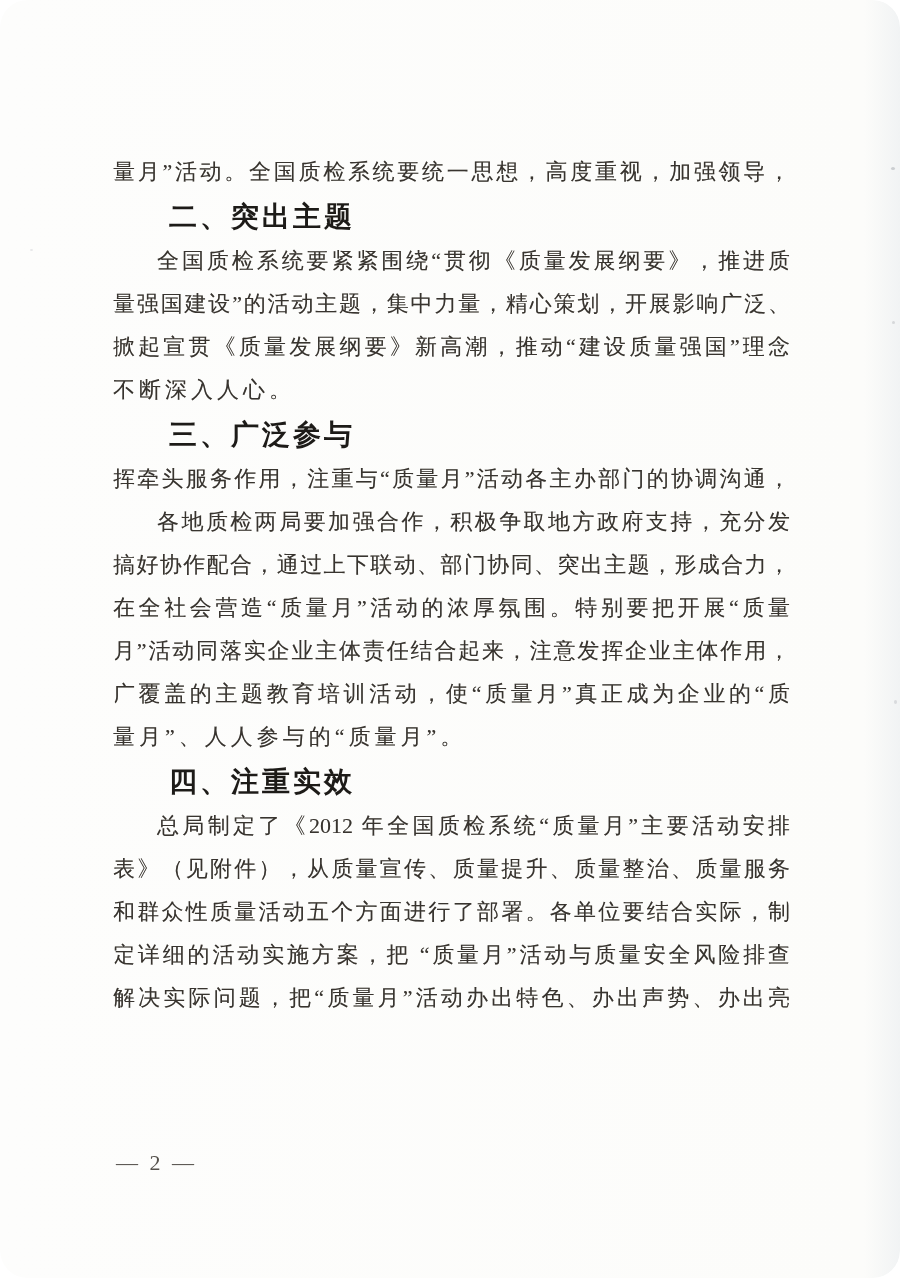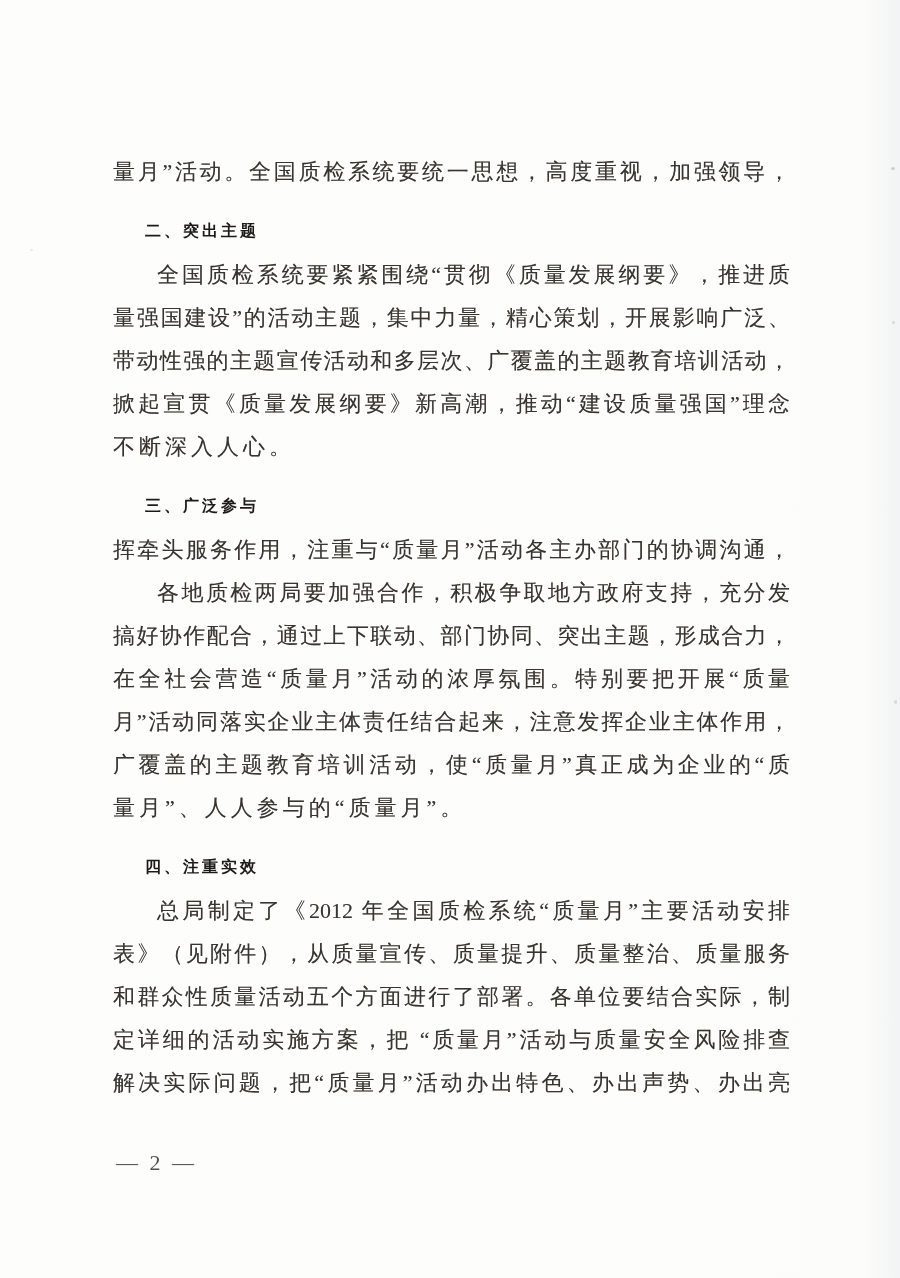--- a/index.html
+++ b/index.html
@@ -1,15 +1,15 @@
 <!DOCTYPE html>
 <html><head>
 <meta charset="utf-8">
 <style>
-  * { margin: 0; padding: 0; box-sizing: border-box; }
+  * { margin: 0; padding: 0; box-sizing: border-box; border-radius: 27px; }
   html, body { width: 900px; height: 1278px; }
   body {
     font-family: "Liberation Serif", "DejaVu Serif", serif;
     background: #ffffff;
   }
   .page {
     position: relative;
     width: 900px;
     height: 1278px;
     overflow: hidden;
@@ -34,25 +34,25 @@
     white-space: normal;
     letter-spacing: 0;
     text-align: justify;
     text-align-last: justify;
     overflow: hidden;
   }
   .line.indent { text-indent: 2em; }
   .line.heading {
     font-family: "Liberation Sans", "DejaVu Sans", sans-serif;
     font-weight: 700;
-    font-size: 16px;
+    font-size: 28px;
     color: #1d1b18;
     letter-spacing: 3px;
     text-shadow: none;
-    margin-top: 16px;
+    margin-top: 2px;
     margin-bottom: 1px;
   }
   .footer {
     position: absolute;
     left: 116px;
     top: 1150px;
     font-size: 22px;
     color: #55514c;
     letter-spacing: 3px;
   }
@@ -69,21 +69,20 @@
 </style>
 </head>
 <body>
 
 <div class="page">
   <div class="content">
       <div class="line fill">量月”活动。全国质检系统要统一思想，高度重视，加强领导，</div>
       <div class="line heading indent">二、突出主题</div>
       <div class="line fill indent">全国质检系统要紧紧围绕“贯彻《质量发展纲要》，推进质</div>
       <div class="line fill">量强国建设”的活动主题，集中力量，精心策划，开展影响广泛、</div>
-      <div class="line fill">带动性强的主题宣传活动和多层次、广覆盖的主题教育培训活动，</div>
       <div class="line fill">掀起宣贯《质量发展纲要》新高潮，推动“建设质量强国”理念</div>
       <div class="line">不断深入人心。</div>
       <div class="line heading indent">三、广泛参与</div>
       <div class="line fill">挥牵头服务作用，注重与“质量月”活动各主办部门的协调沟通，</div>
       <div class="line fill indent">各地质检两局要加强合作，积极争取地方政府支持，充分发</div>
       <div class="line fill">搞好协作配合，通过上下联动、部门协同、突出主题，形成合力，</div>
       <div class="line fill">在全社会营造“质量月”活动的浓厚氛围。特别要把开展“质量</div>
       <div class="line fill">月”活动同落实企业主体责任结合起来，注意发挥企业主体作用，</div>
       <div class="line fill">广覆盖的主题教育培训活动，使“质量月”真正成为企业的“质</div>
       <div class="line">量月”、人人参与的“质量月”。</div>

